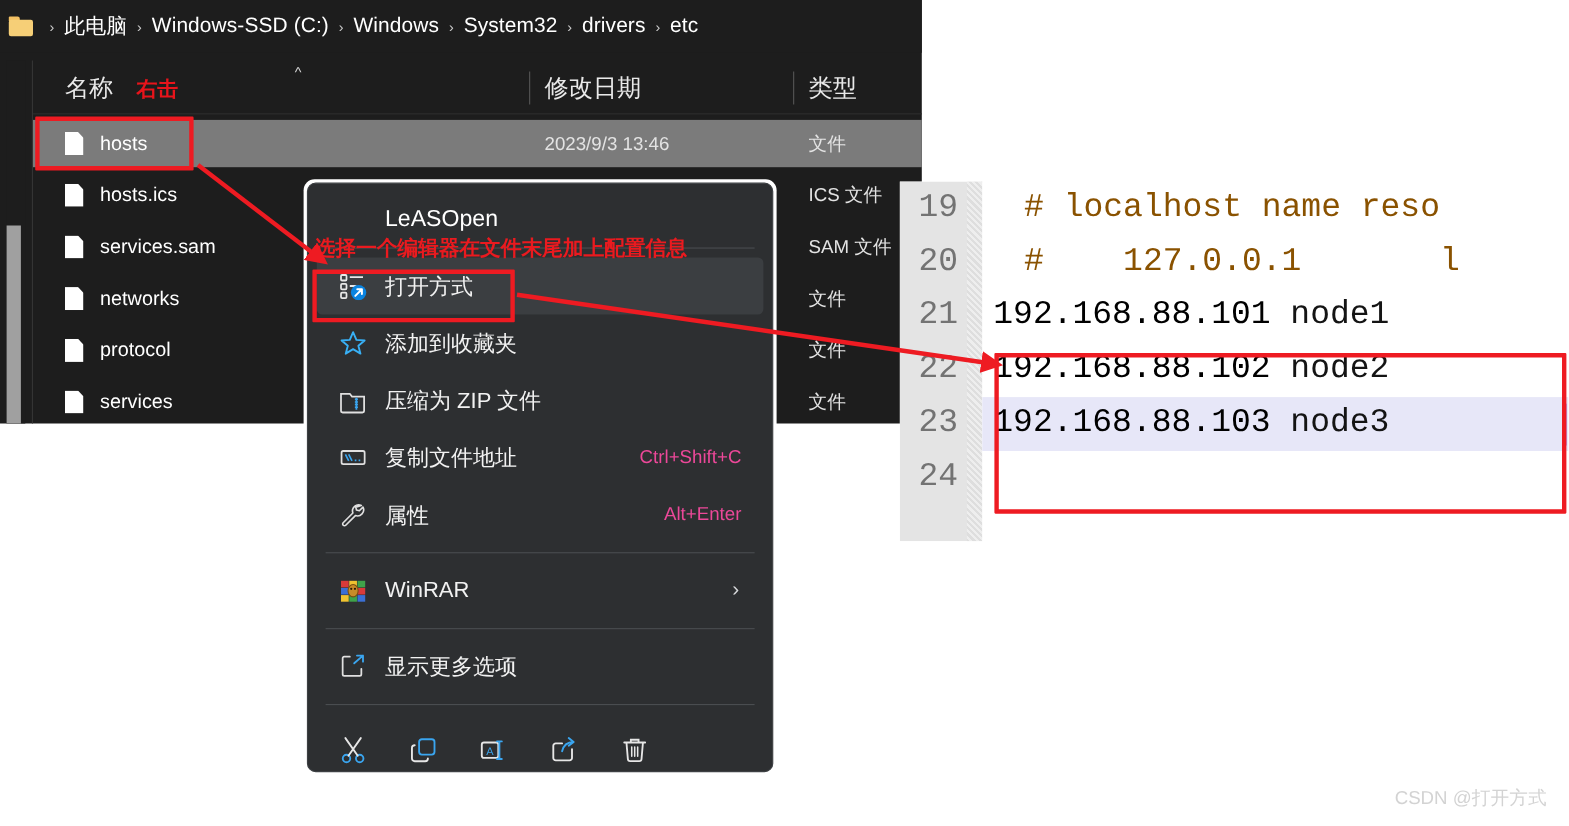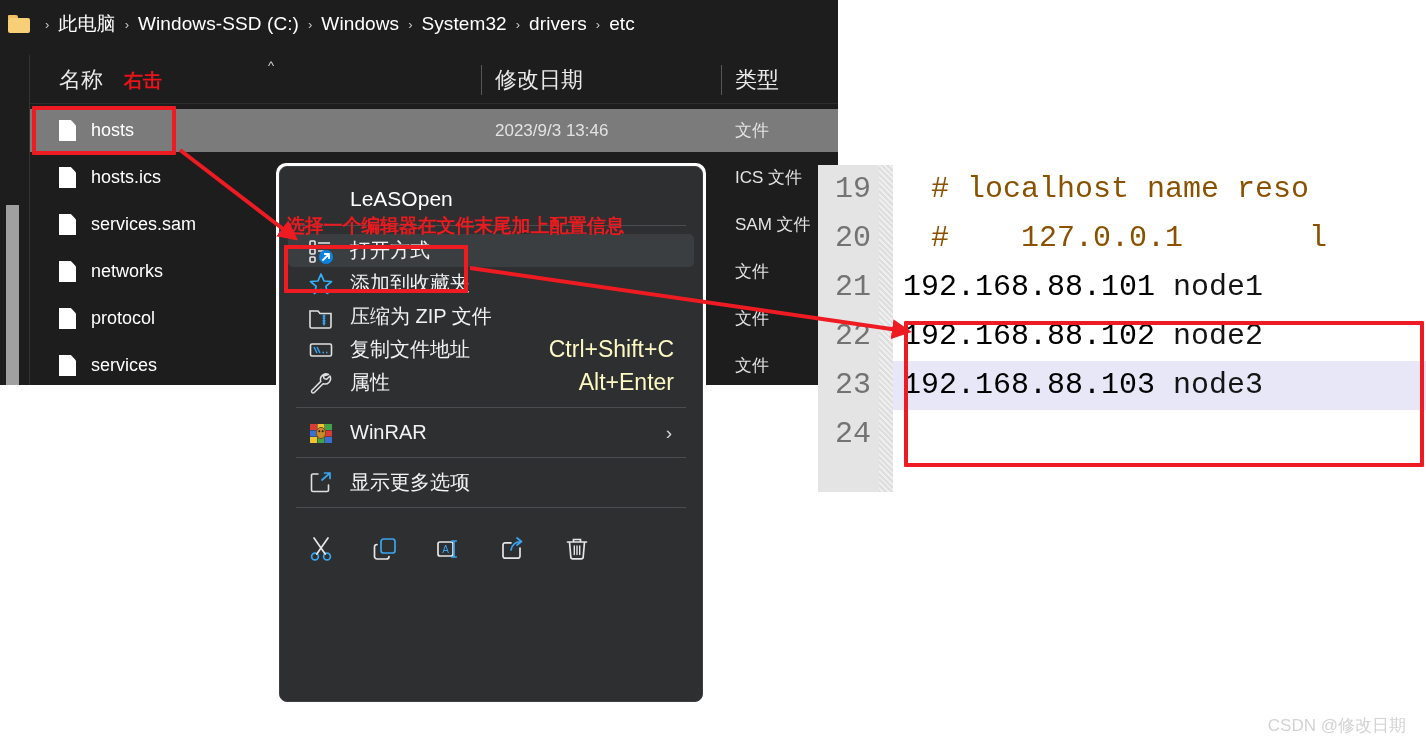--- a/index.html
+++ b/index.html
@@ -104,27 +104,27 @@
     color:#ffffff; font-size: 21px; padding: 20px 0 6px 70px;
   }
   .ctx-annot {
     position:absolute; left: 6px; top: 46px; width: 420px;
     color:#ea1a1f; font-size: 19px; font-weight: bold; letter-spacing: -0.2px;
   }
   .ctx-sep {
     height:1px; background:#4a4d50; margin: 8px 16px;
   }
   .ctx-item {
-    height: 33px; display:flex; align-items:center; padding-left: 20px;
+    height: 52px; display:flex; align-items:center; padding-left: 20px;
     margin: 0 8px; border-radius: 5px; position:relative;
   }
   .ctx-item.hovered { background:#3b3e41; }
   .ctx-label { color:#f2f2f2; font-size: 20px; margin-left: 16px; }
   .ctx-accel {
-    position:absolute; right: 20px; color:#fef9c3; font-size: 23px;
+    position:absolute; right: 20px; color:#ec4899; font-size: 17px;
   }
   .ctx-chevron {
     position:absolute; right: 22px; color:#d7d9db; font-size: 19px;
   }
   .ctx-ico { width: 26px; height: 26px; flex:none; position:relative; }
 
   .ctx-actions {
     display:flex; align-items:center; height: 66px; padding-left: 26px; gap: 34px;
   }
   .act-ico { width: 30px; height: 30px; position:relative; }
@@ -413,14 +413,14 @@
   <svg class="overlay">
     <defs>
       <marker id="arrowhead" markerWidth="5" markerHeight="5" refX="1.5" refY="2.5" orient="auto">
         <polygon points="0 0, 5 2.5, 0 5" fill="#ee1b22"></polygon>
       </marker>
     </defs>
     <line x1="180" y1="150" x2="287" y2="232" stroke="#ee1b22" stroke-width="4" marker-end="url(#arrowhead)"></line>
     <line x1="470" y1="268" x2="898" y2="330" stroke="#ee1b22" stroke-width="4" marker-end="url(#arrowhead)"></line>
   </svg>
 
-  <div class="watermark">CSDN @修改日期</div>
+  <div class="watermark">CSDN @打开方式</div>
 </div>
 
 </body></html>

